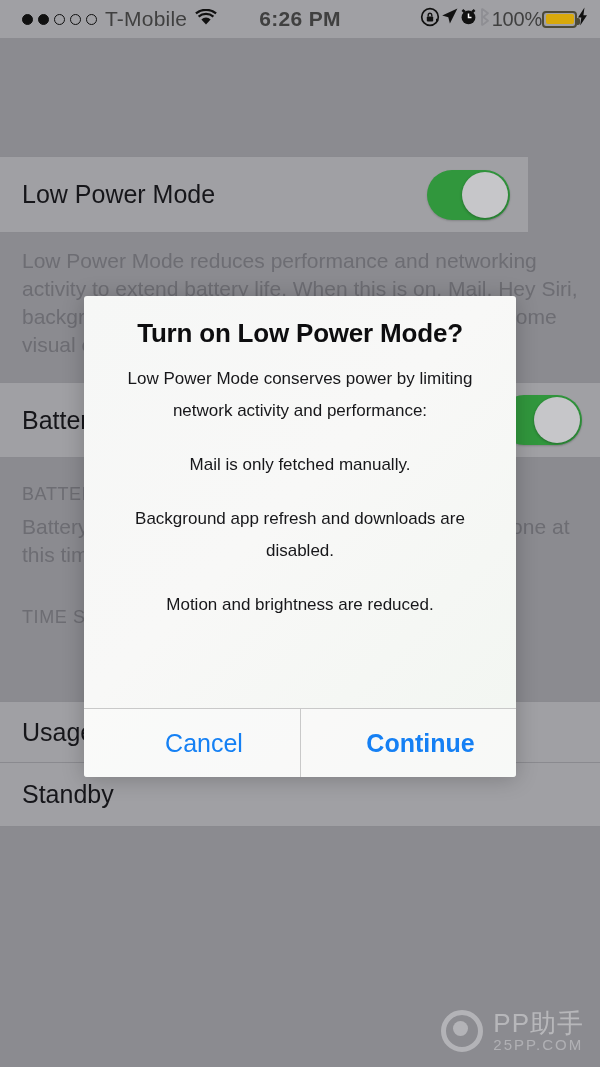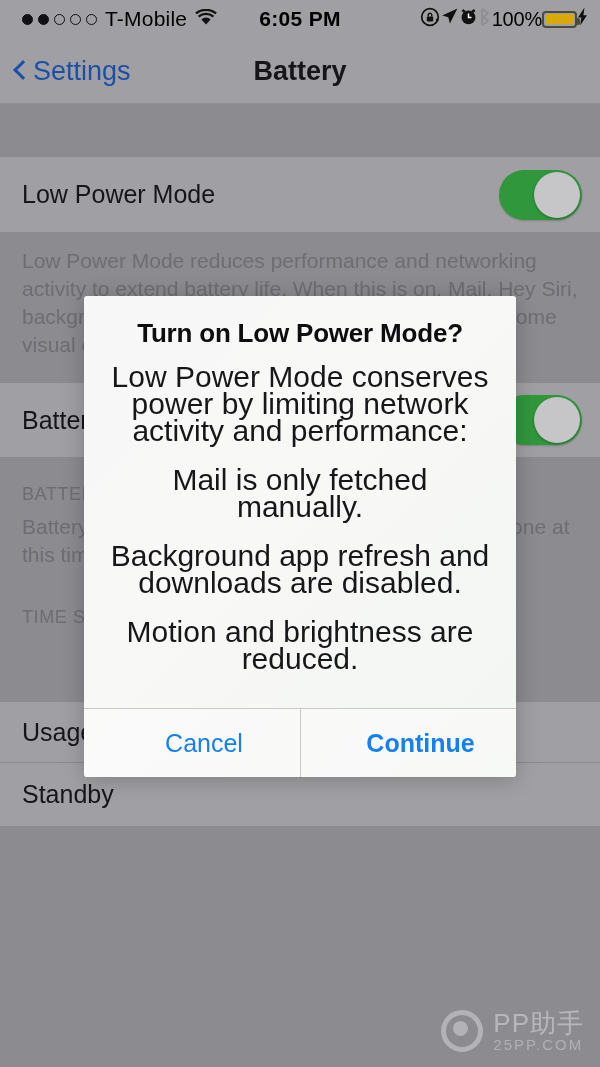--- a/index.html
+++ b/index.html
@@ -13,21 +13,21 @@
   
   #screen {
     position: absolute; inset: 0;
     background: #8b8b90;
   }
 
   
   #status-bar {
     position: absolute; left: 0; top: 0; width: 600px; height: 38px;
     display: flex; align-items: center;
-    color: #000000; font-size: 21px;
+    color: #404040; font-size: 21px;
     background: #a0a0a4;
   }
   #sb-left { display: flex; align-items: center; gap: 8px; padding-left: 22px; }
   .dots { display: flex; align-items: center; gap: 5px; }
   .dot { width: 11px; height: 11px; border-radius: 50%; border: 1.6px solid #111; }
   .dot.filled { background: #111; }
   #carrier { font-size: 21px; letter-spacing: 0.2px; }
   #sb-center {
     position: absolute; left: 0; width: 600px; text-align: center;
     font-size: 21px; font-weight: 600; letter-spacing: 0.3px;
@@ -113,21 +113,21 @@
     display: flex; flex-direction: column;
   }
   #alert-body {
     flex: 1 1 auto; padding: 22px 26px 0 26px; text-align: center;
   }
   #alert-title {
     font-size: 26px; font-weight: 700; color: #0d0d0f; letter-spacing: -0.2px;
     margin-bottom: 14px;
   }
   .alert-para {
-    font-size: 30px; line-height: 27px; color: #17171a;
+    font-size: 17px; line-height: 32px; color: #17171a;
     margin-bottom: 22px;
   }
   .alert-para:last-child { margin-bottom: 0; }
   #alert-buttons {
     flex: 0 0 69px; display: flex; border-top: 1px solid #c9c9c9;
   }
   .alert-btn {
     flex: 1 1 50%; display: flex; align-items: center; justify-content: center;
     font-size: 25px; color: #1580f4; cursor: pointer;
     background: rgba(252,252,252,.55);
@@ -171,21 +171,21 @@
       <span id="carrier">T-Mobile</span>
       <span style="display:inline-block;">
         <svg width="22" height="17" viewBox="0 0 22 17">
           <path d="M11 15.6 L6.4 10.4 a6.6 6.6 0 0 1 9.2 0 Z" fill="#111"></path>
           <path d="M3.6 7.6 a11.5 11.5 0 0 1 14.8 0" stroke="#111" stroke-width="2.2" fill="none"></path>
           <path d="M0.9 4.4 a16 16 0 0 1 20.2 0" stroke="#111" stroke-width="2.2" fill="none"></path>
         </svg>
       </span>
     </div>
 
-    <div id="sb-center">6:05 PM</div>
+    <div id="sb-center">6:26 PM</div>
 
     <div id="sb-right">
       <span>
         <svg width="20" height="20" viewBox="0 0 20 20">
           <circle cx="10" cy="10" r="8.3" stroke="#111" stroke-width="1.7" fill="none"></circle>
           <rect x="6.8" y="9.4" width="6.4" height="5" rx="1" fill="#111"></rect>
           <path d="M8.2 9.4 v-1.3 a1.8 1.8 0 0 1 3.6 0 v1.3" stroke="#111" stroke-width="1.4" fill="none"></path>
           <path d="M16 11.5 l2.6 1.4 -2.6 1.4 z" fill="#111"></path>
         </svg>
       </span>
@@ -211,31 +211,24 @@
           <i></i>
         </span>
       <span>
         <svg width="11" height="19" viewBox="0 0 11 19">
           <path d="M7.5 0.5 L1 10.6 h3.3 L3.2 18.5 L10 8.2 H6.4 Z" fill="#111"></path>
         </svg>
       </span>
     </div>
   </div>
 
-  <div id="nav-bar">
-    <div id="back-button">
-      <span class="chev"></span>
-      <span>Settings</span>
-    </div>
-    <div id="nav-title">Battery</div>
-  </div>
 
   <div class="gap" style="position:absolute;left:0;top:105px;width:600px;height:51px;"></div>
 
-  <div class="cell" style="position:absolute;left:0;top:156px;width:600px;height:77px;">
+  <div class="cell" style="position:absolute;left:0;top:156px;width:528px;height:77px;">
     <span class="cell-label">Low Power Mode</span>
     <span class="toggle">
         <span class="knob"></span>
       </span>
   </div>
 
   <div style="position:absolute;left:0;top:233px;width:600px;height:141px;" class="gap">
     <div class="footer-text">Low Power Mode reduces performance and networking activity to extend battery life.  When this is on, Mail, Hey Siri, background app refresh, automatic downloads, and some visual effects are reduced or turned off.</div>
   </div>
 

